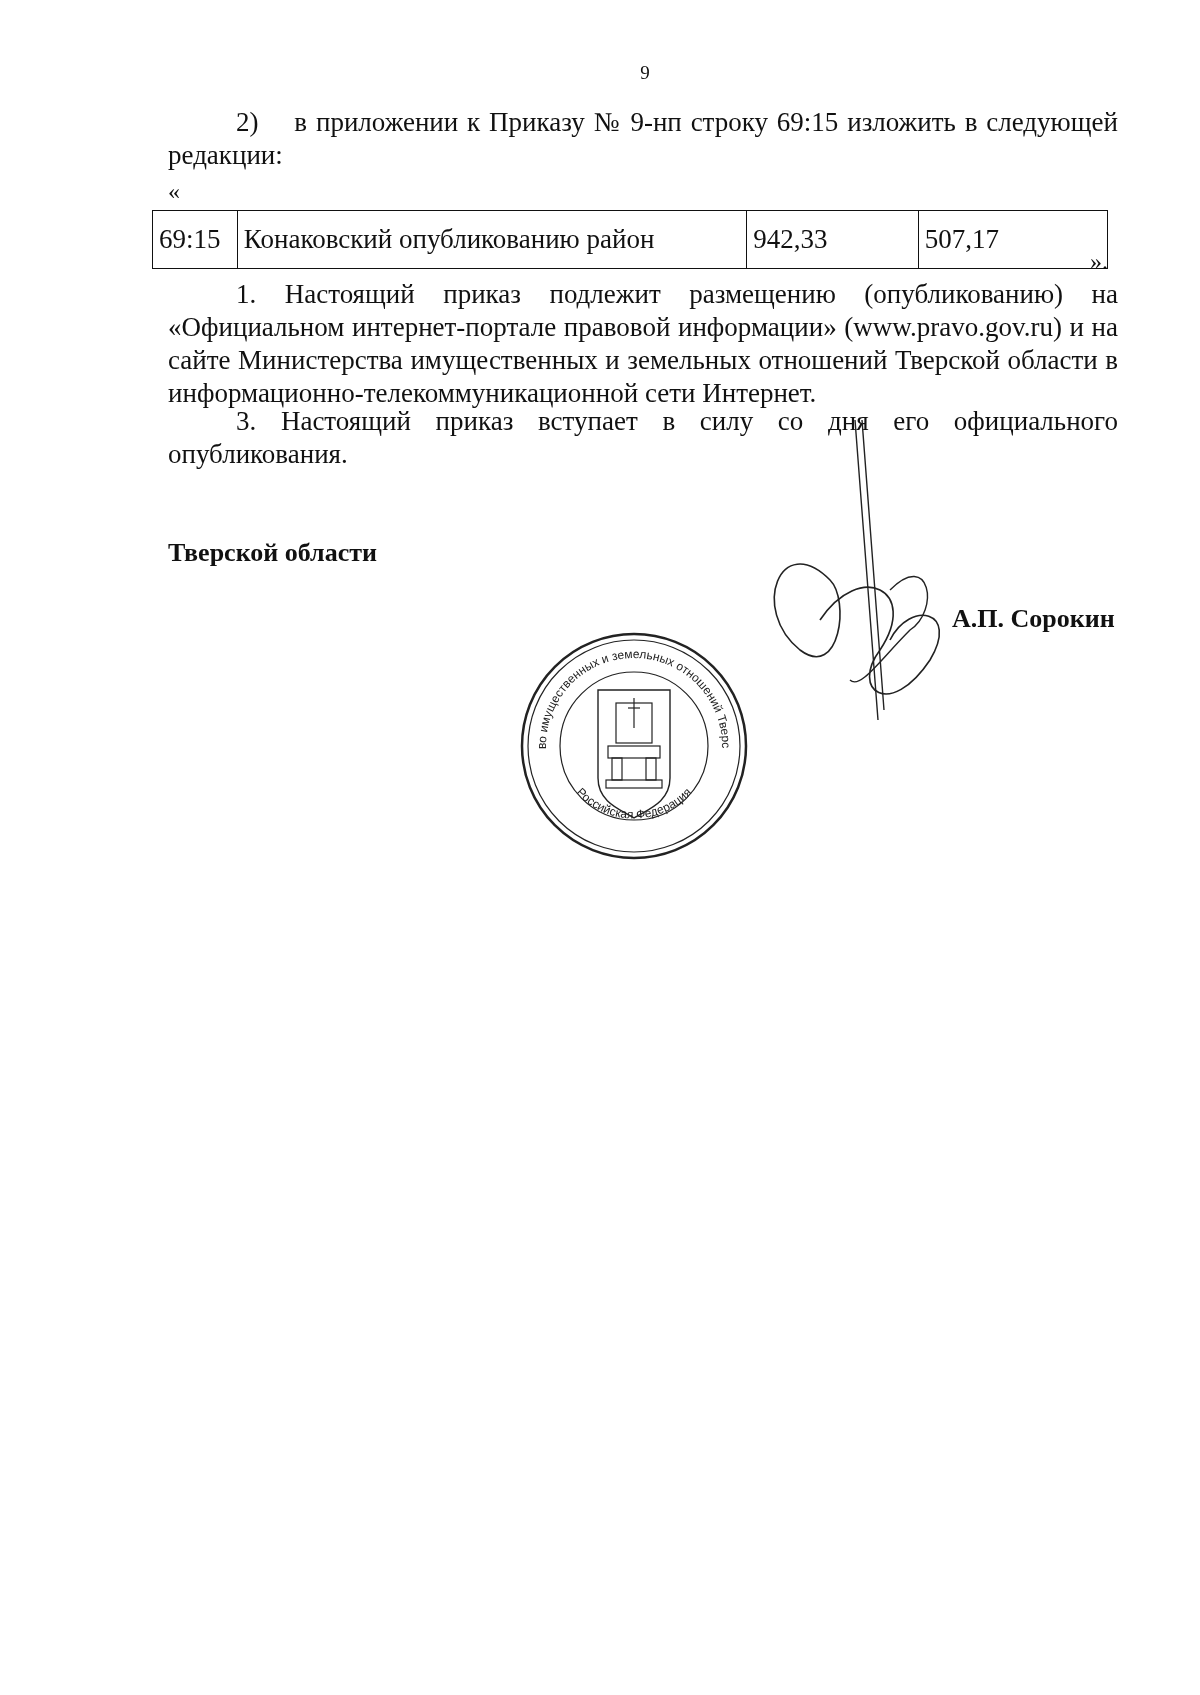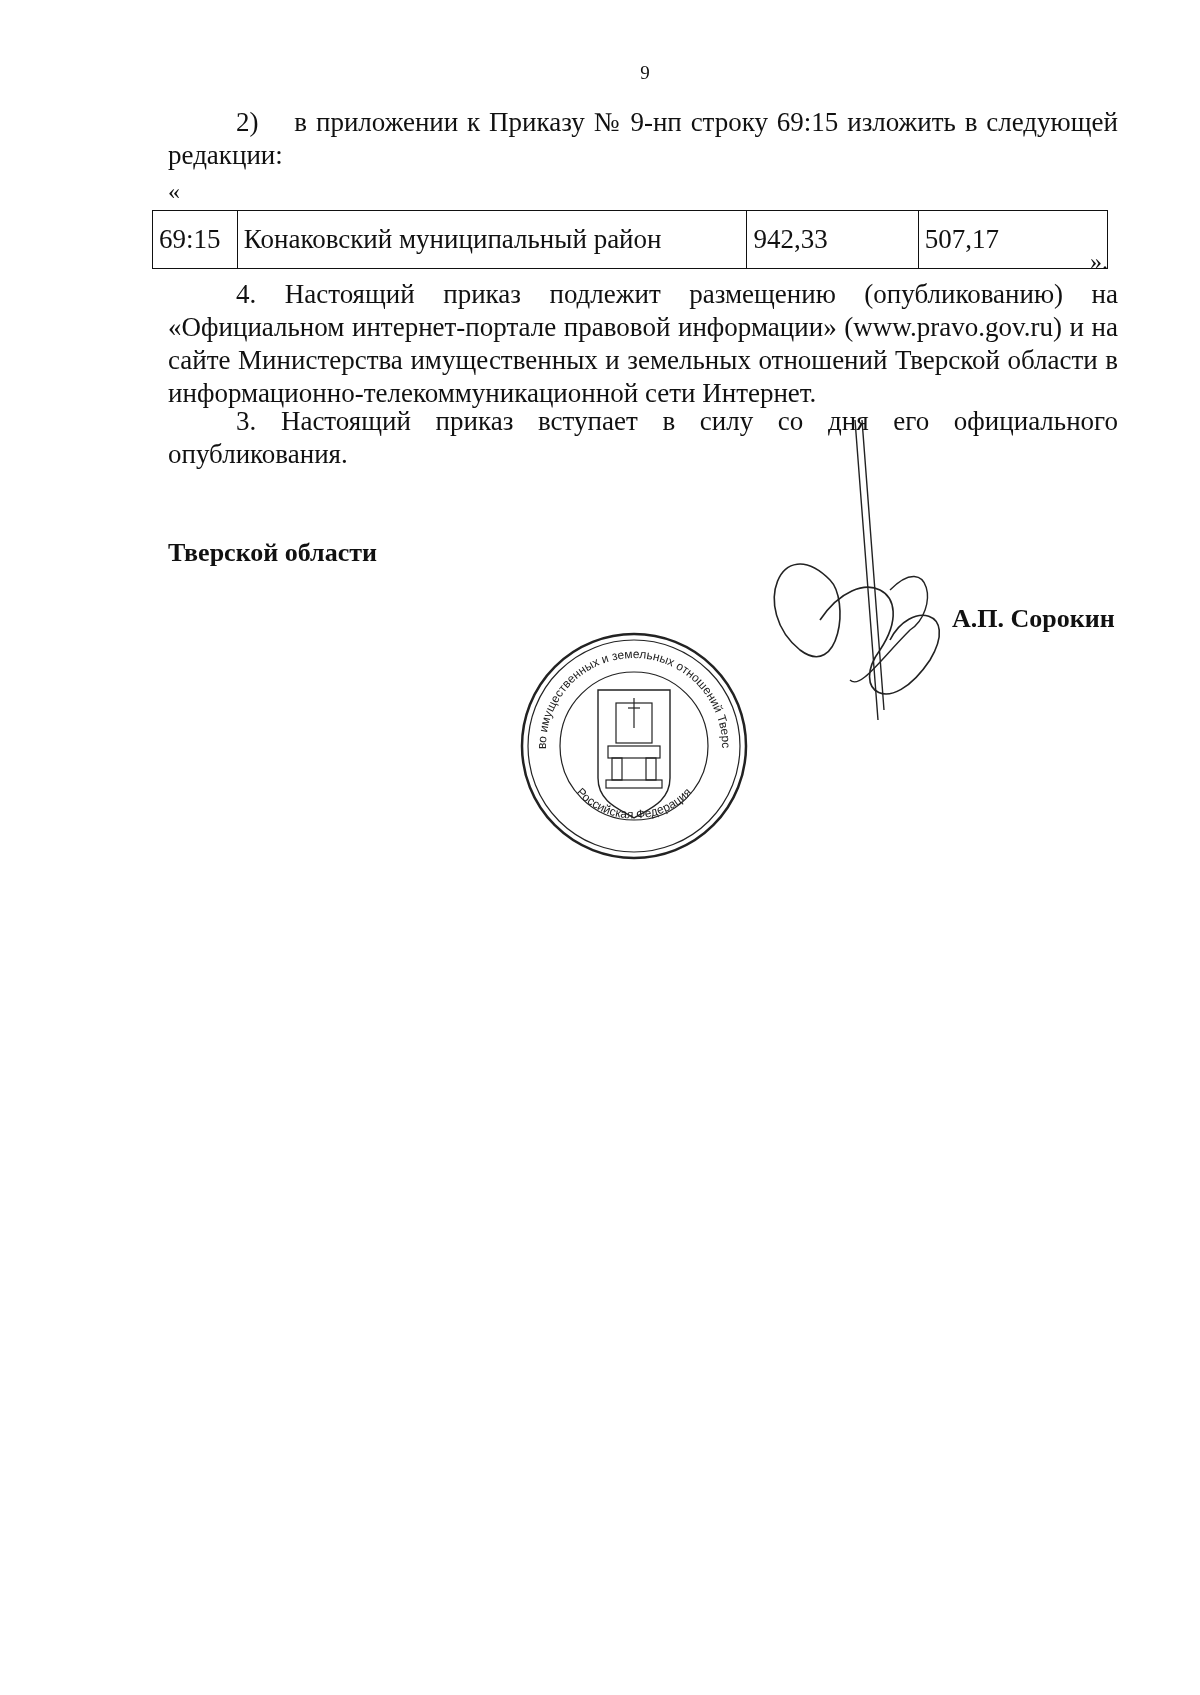--- a/index.html
+++ b/index.html
@@ -28,29 +28,29 @@
 
 <div class="page-number">9</div>
 
 <div class="para indent p1">2)  в приложении к Приказу № 9-нп строку 69:15 изложить в следующей редакции:</div>
 <div class="quote-open">«</div>
 
 <table class="row-table">
   <tbody>
       <tr>
     <td class="c1">69:15</td>
-    <td class="c2">Конаковский муниципальный район</td>
+    <td class="c2">Конаковский опубликованию район</td>
     <td class="c3">942,33</td>
     <td class="c4">507,17</td>
   </tr>
 </tbody>
   </table>
 <div class="quote-close">».</div>
 
-<div class="para indent p2">4. Настоящий приказ подлежит размещению (опубликованию) на «Официальном интернет-портале правовой информации» (www.pravo.gov.ru) и на сайте Министерства имущественных и земельных отношений Тверской области в информационно-телекоммуникационной сети Интернет.</div>
+<div class="para indent p2">1. Настоящий приказ подлежит размещению (опубликованию) на «Официальном интернет-портале правовой информации» (www.pravo.gov.ru) и на сайте Министерства имущественных и земельных отношений Тверской области в информационно-телекоммуникационной сети Интернет.</div>
 <div class="para indent p3">3. Настоящий приказ вступает в силу со дня его официального опубликования.</div>
 
 <div class="signature-block">
   <div>Тверской области</div>
 </div>
 <div class="signer-name">А.П. Сорокин</div>
 
 <svg class="signature" viewBox="0 0 240 320">
   <path d="M70 160 C 20 110, -10 190, 40 230 C 80 260, 90 180, 70 160 Z" fill="none" stroke="#222" stroke-width="1.6"></path>
   <path d="M95 0 L 118 300 M 102 0 L 124 290" fill="none" stroke="#222" stroke-width="1.4"></path>

